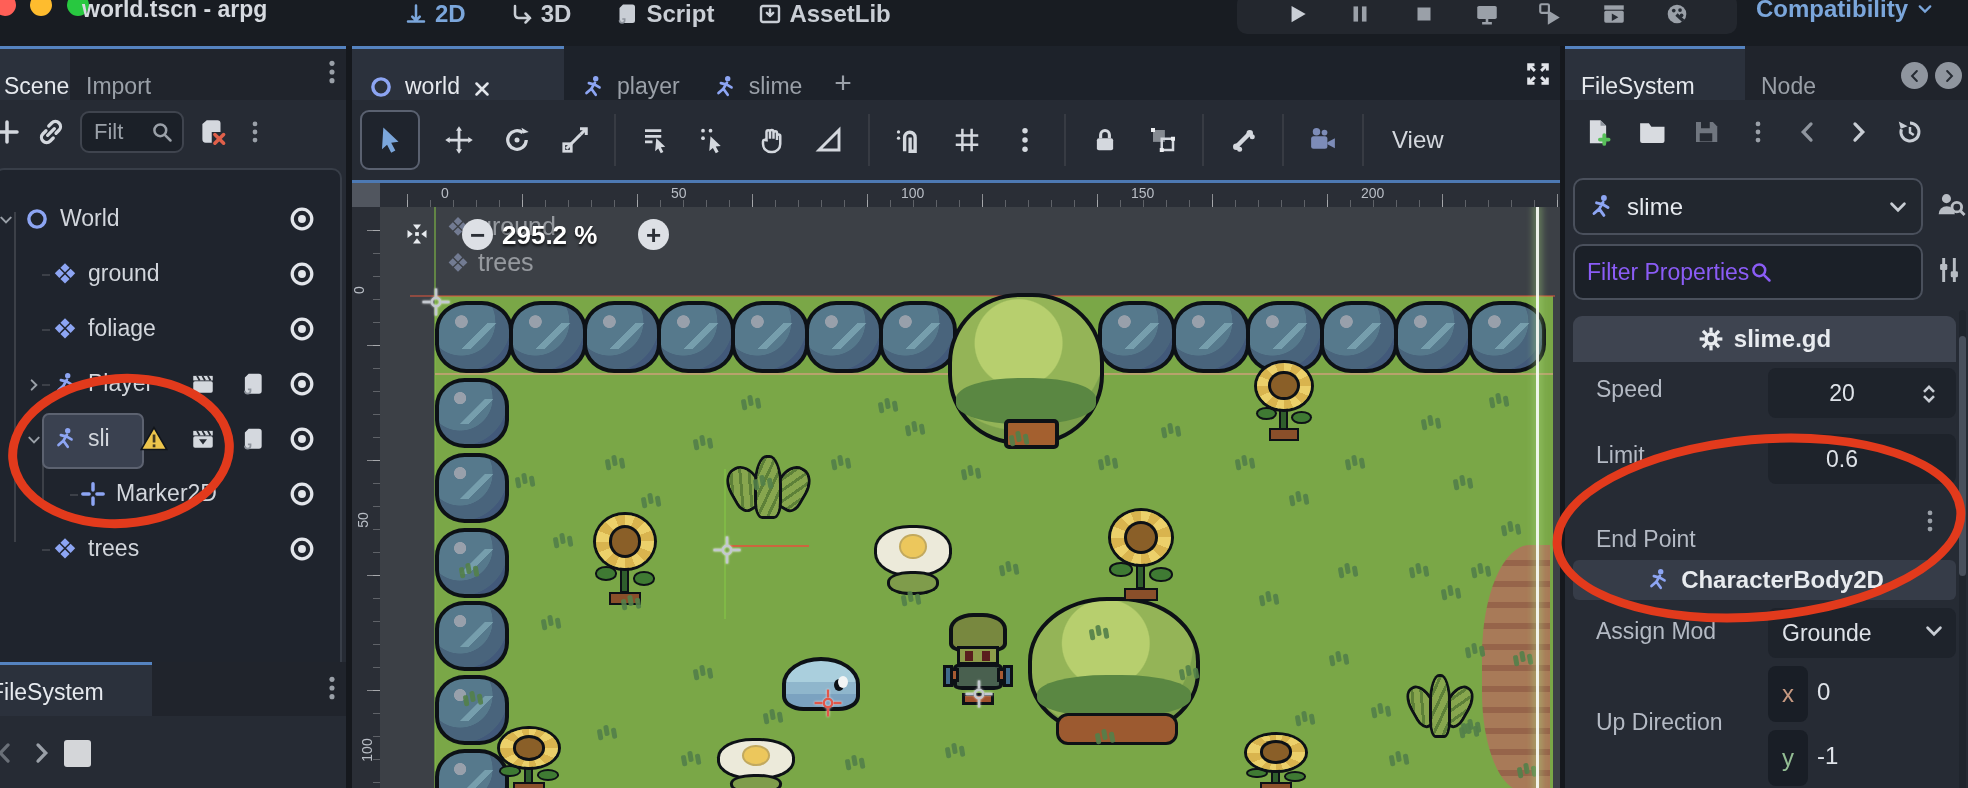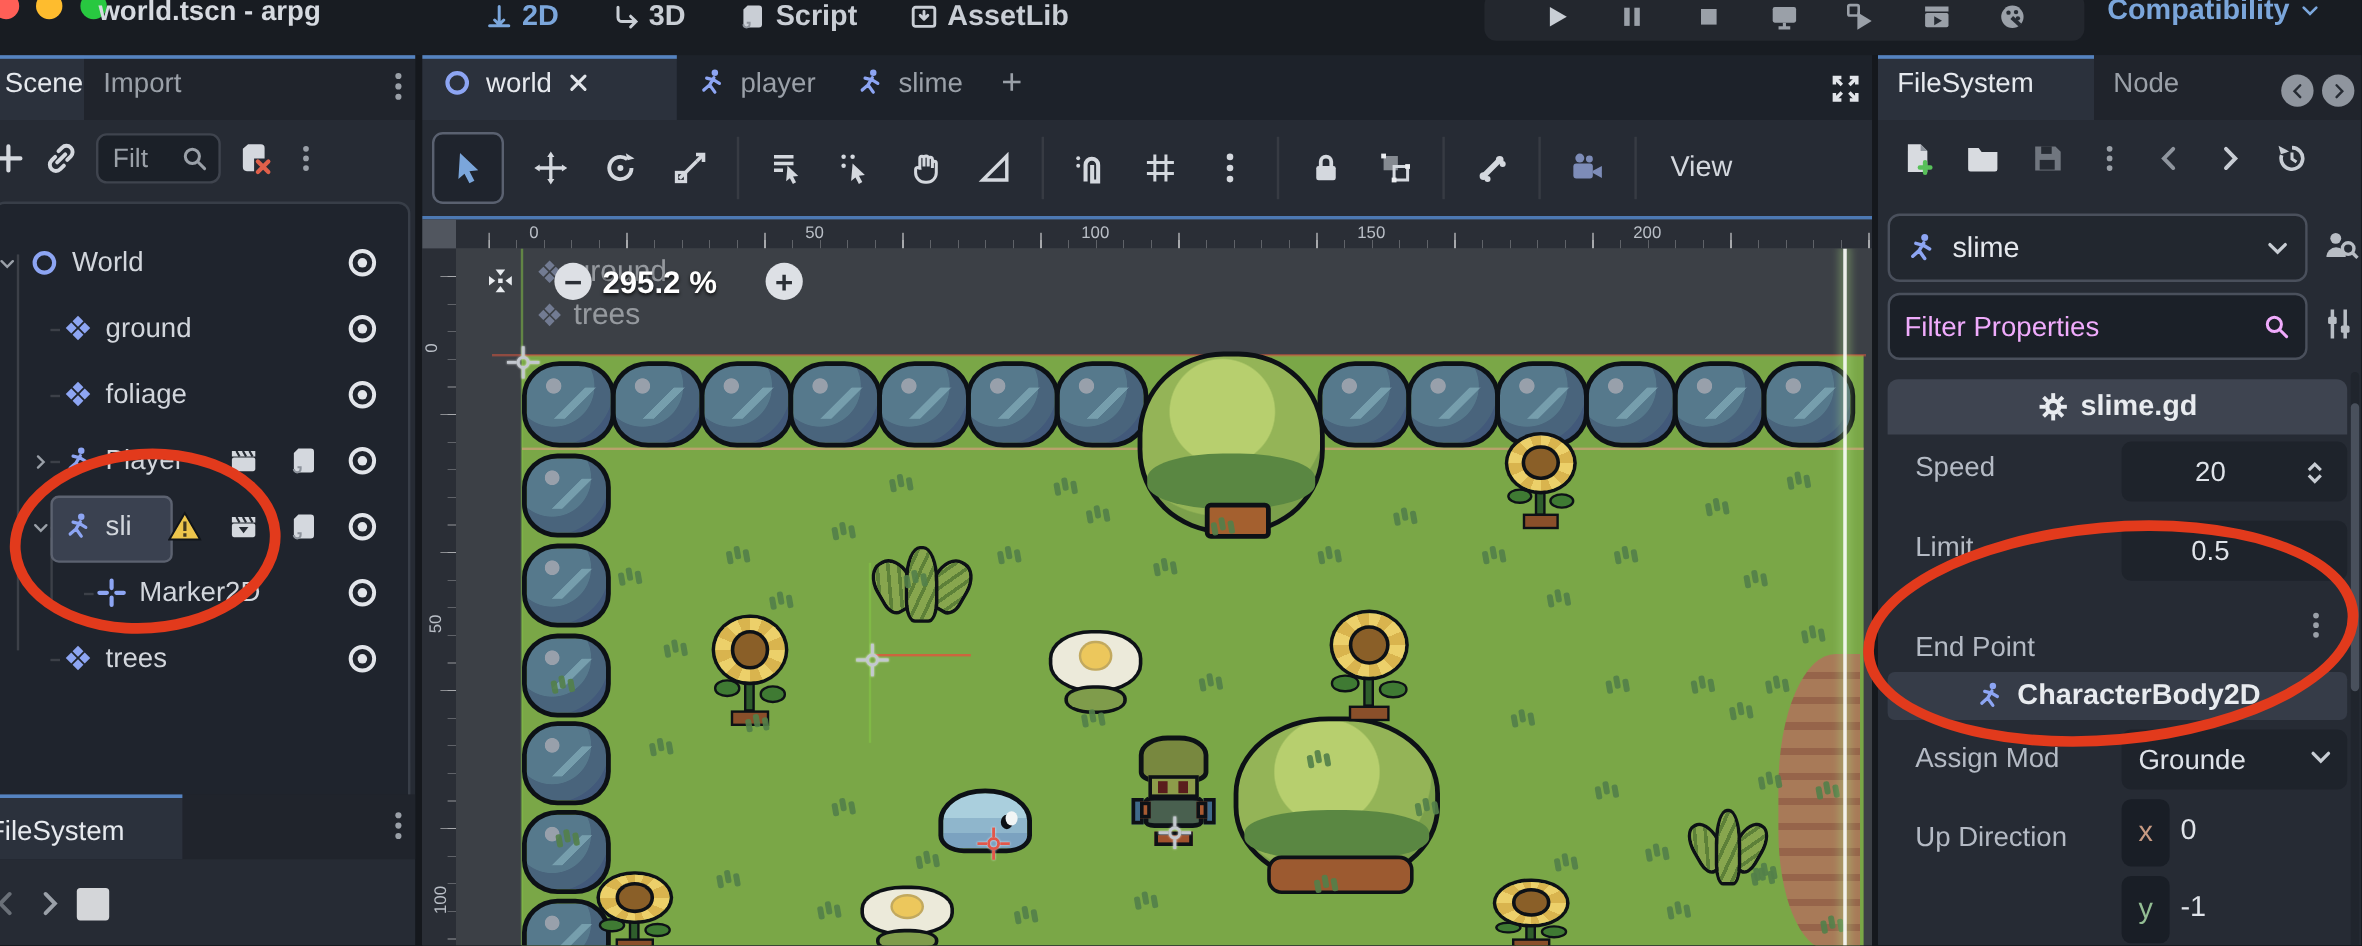--- a/index.html
+++ b/index.html
@@ -13,21 +13,21 @@
   #topbar{left:0;top:0;width:1968px;height:46px;background:#181c22}
   .tl{width:22px;height:22px;border-radius:50%;top:-6px}
   #win-title{left:82px;top:-4px;font-size:23px;font-weight:bold;color:#d6dae0;white-space:nowrap}
   .mode-btn{top:-6px;display:flex;align-items:center;gap:7px;font-size:24px;font-weight:bold;color:#c9ced5}
   .mode-btn.active{color:#7ba6db}
   #runbar{left:1237px;top:-6px;width:500px;height:40px;background:#23272e;border-radius:10px;
     display:flex;align-items:center;justify-content:space-around;padding:0 28px;box-sizing:border-box}
   .run-ic{color:#9aa0a8}
   #renderer{left:1756px;top:-5px;display:flex;align-items:center;gap:8px;color:#7ba6db;font-size:24px;font-weight:bold}
   .blue-line{height:3px;background:#5583c0}
-  .tab{display:flex;align-items:center;gap:9px;font-size:23px;color:#9aa0a8;padding:11px 16px;height:100%;box-sizing:border-box}
+  .tab{display:flex;align-items:flex-end;gap:9px;font-size:23px;color:#9aa0a8;padding:0 16px;height:100%;box-sizing:border-box}
   .tab.active{background:#2b313c;color:#e6e9ee}
 
   
   #leftdock{left:0;top:46px;width:346px;height:742px;background:#262b34}
   #ld-tabs{left:0;top:0;width:346px;height:54px;background:#20242c;display:flex}
   #ld-blue{left:0;top:0;width:346px}
   .dots-btn{color:#9aa0a8}
   #scene-toolbar{left:0;top:58px;width:346px;height:56px;display:flex;align-items:center;gap:14px}
   .tool-ic{color:#d4d8de}
   #scene-filter{width:104px;height:42px;background:#1b2028;border:2px solid #3f444e;border-radius:9px;
@@ -126,21 +126,21 @@
   
   #rightdock{left:1565px;top:46px;width:403px;height:742px;background:#262b34}
   #rd-tabs{left:0;top:0;width:403px;height:54px;background:#20242c;display:flex}
   #rd-blue{left:0;top:0;width:180px}
   .circ-btn{width:27px;height:27px;border-radius:50%;background:#8f959e;color:#262b33;
     display:flex;align-items:center;justify-content:center}
   #rd-toolbar{left:0;top:58px;width:403px;height:56px;display:flex;align-items:center;gap:24px;padding-left:18px;box-sizing:border-box}
   .field{background:#22272f;border:2px solid #4a505c;border-radius:10px;display:flex;align-items:center;
     box-sizing:border-box;padding:0 12px}
   #node-select{left:8px;top:132px;width:350px;height:57px;justify-content:flex-start;gap:12px;font-size:24px;color:#e6e9ee}
-  #prop-filter{left:8px;top:198px;width:350px;height:56px;background:#1b2028;color:#f0abfc;font-size:23px;justify-content:space-between}
+  #prop-filter{left:8px;top:198px;width:350px;height:56px;background:#1b2028;color:#8b5cf6;font-size:23px;}
   #script-head{left:8px;top:270px;width:383px;height:46px;background:#3e4450;border-radius:9px 9px 0 0;
     display:flex;align-items:center;justify-content:center;gap:10px;font-size:24px;font-weight:bold;color:#e8ebef}
   .prop-label{font-size:23px;color:#b4bac4;left:31px;white-space:nowrap}
   .prop-box{left:203px;width:188px;height:50px;background:#1e232b;border-radius:8px;color:#dfe3e9;font-size:23px;
     display:flex;align-items:center;justify-content:center;box-sizing:border-box}
   #cat-head{left:8px;top:514px;width:383px;height:40px;background:#363c48;border-radius:6px;
     display:flex;align-items:center;justify-content:center;gap:10px;font-size:24px;font-weight:bold;color:#e8ebef}
   .chip{left:203px;width:40px;height:56px;background:#191e26;border-radius:8px;display:flex;align-items:center;
     justify-content:center;font-size:24px}
   .chip-val{left:252px;font-size:24px;color:#dfe3e9}
@@ -1120,21 +1120,21 @@
       <span>20</span>
     </div>
     <div class="abs ic" style="left:352px;top:336px;color:#c8cdd4">
         <svg width="24" height="24" viewBox="0 0 24 24">
           <path d="M7 9.8l5-5 5 5M7 14.2l5 5 5-5" fill="none" stroke="currentColor" stroke-width="2.6"></path>
         </svg>
       </div>
 
     <div class="abs prop-label" style="top:396px">Limit</div>
     <div class="abs prop-box" style="top:388px;padding-right:40px">
-      <span>0.5</span>
+      <span>0.6</span>
     </div>
 
     <div class="abs prop-label" style="top:480px">End Point</div>
     <div class="abs ic dots-btn" style="left:352px;top:462px">
         <svg width="26" height="26" viewBox="0 0 24 24">
           <g fill="currentColor">
             <circle cx="12" cy="4.6" r="2.2"></circle>
             <circle cx="12" cy="12" r="2.2"></circle>
             <circle cx="12" cy="19.4" r="2.2"></circle>
           </g>
@@ -1156,21 +1156,21 @@
     <div class="abs prop-label" style="top:572px">Assign Mod</div>
     <div class="abs prop-box" style="top:562px;justify-content:flex-start;padding-left:14px">
       <span>Grounde</span>
     </div>
     <div class="abs ic" style="left:358px;top:574px;color:#c8cdd4">
         <svg width="22" height="22" viewBox="0 0 24 24">
           <path d="M5 8.5l7 7 7-7" fill="none" stroke="currentColor" stroke-width="3" stroke-linecap="round"></path>
         </svg>
       </div>
 
-    <div class="abs prop-label" style="top:638px">Up Direction</div>
+    <div class="abs prop-label" style="top:663px">Up Direction</div>
     <div class="abs chip" style="top:620px;color:#c79a82">
       <span>x</span>
     </div>
     <div class="abs chip-val" style="top:632px">0</div>
     <div class="abs chip" style="top:684px;color:#93bd93">
       <span>y</span>
     </div>
     <div class="abs chip-val" style="top:696px">-1</div>
 
     <div class="abs" id="insp-scroll"></div>

